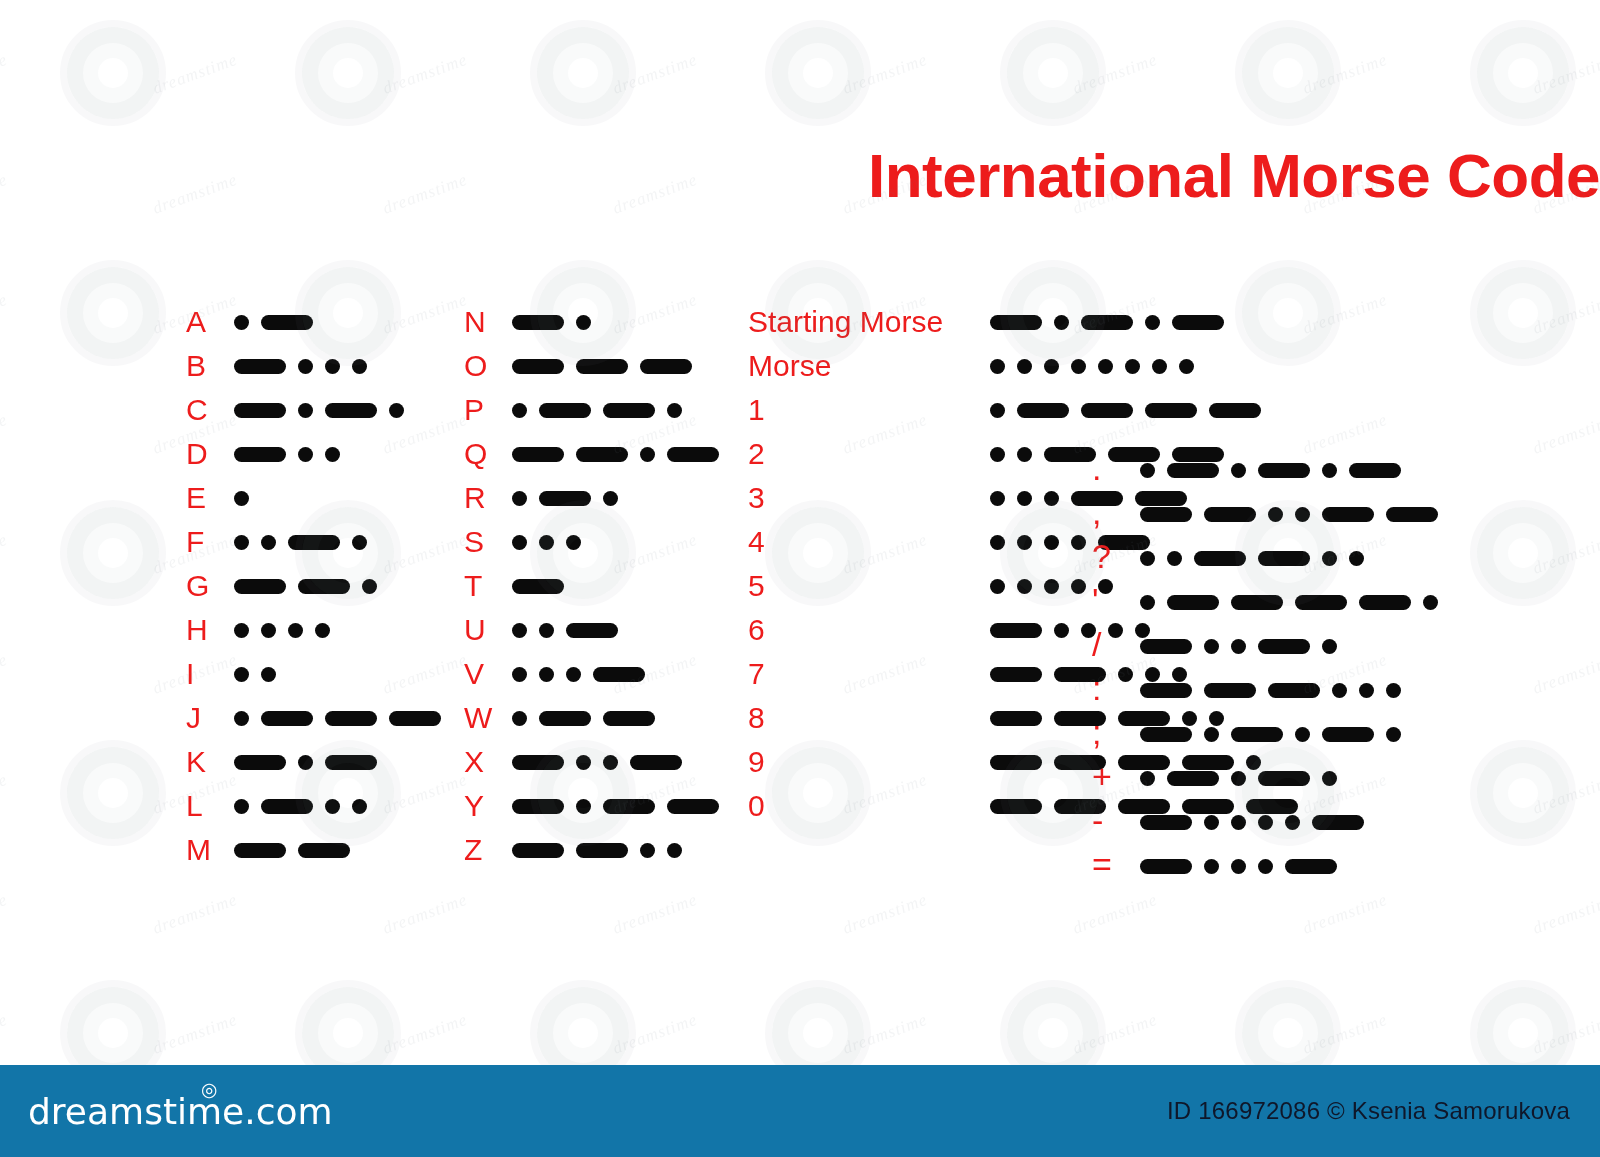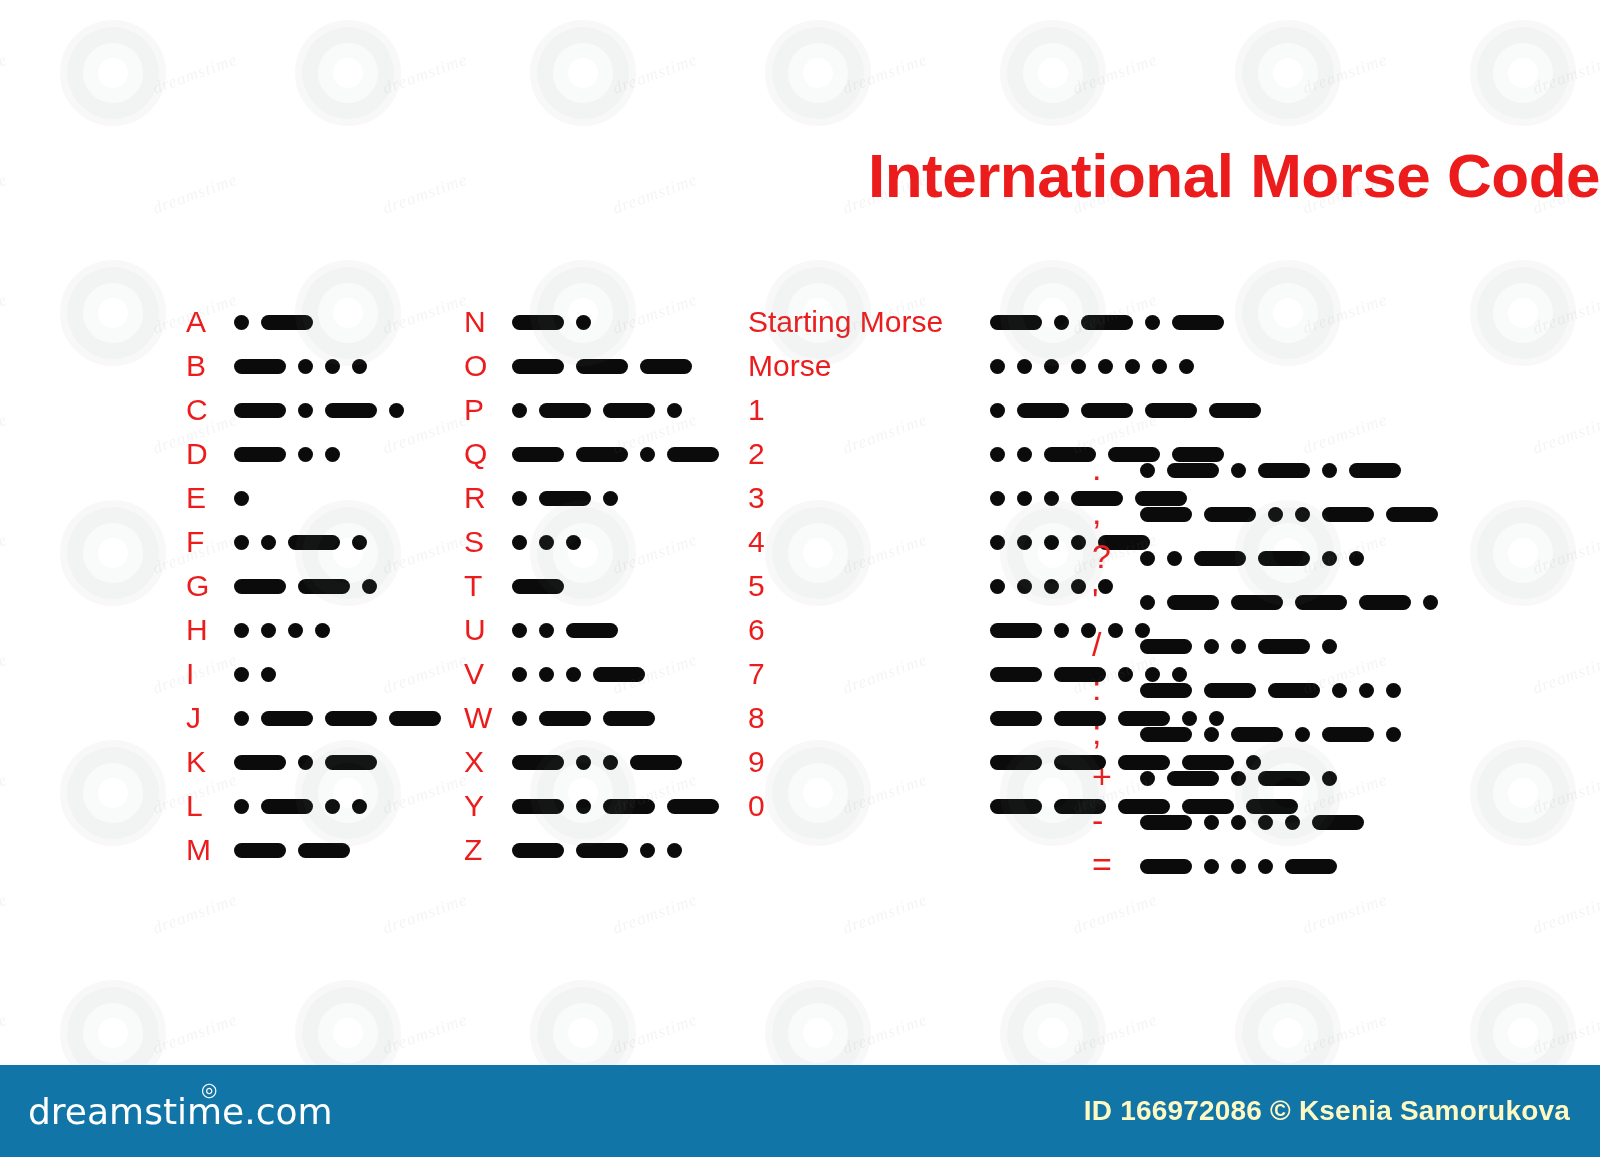--- a/index.html
+++ b/index.html
@@ -146,23 +146,23 @@
     display: inline-block;
   }
   #footer-logo-mark {
     position: absolute;
     top: -13px;
     left: 173px;
     font-size: 19px;
     color: #ffffff;
   }
   #footer-credit {
-    color: #fef9c3;
-    font-size: 28px;
-    font-weight: bold;
+    color: #0f172a;
+    font-size: 24px;
+    font-weight: normal;
     margin-right: 30px;
     letter-spacing: 0.2px;
   }
 </style>
 </head>
 <body>
 
 <div id="watermark-layer">
     <div class="wm" style="left: -80px; top: 80px;">dreamstime</div>
     <div class="wm" style="left: 150px; top: 80px;">dreamstime</div>

